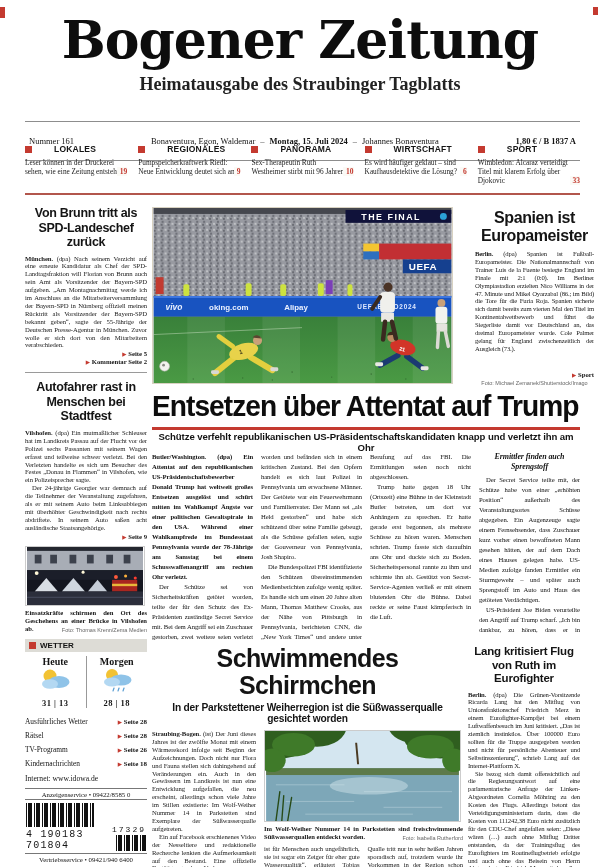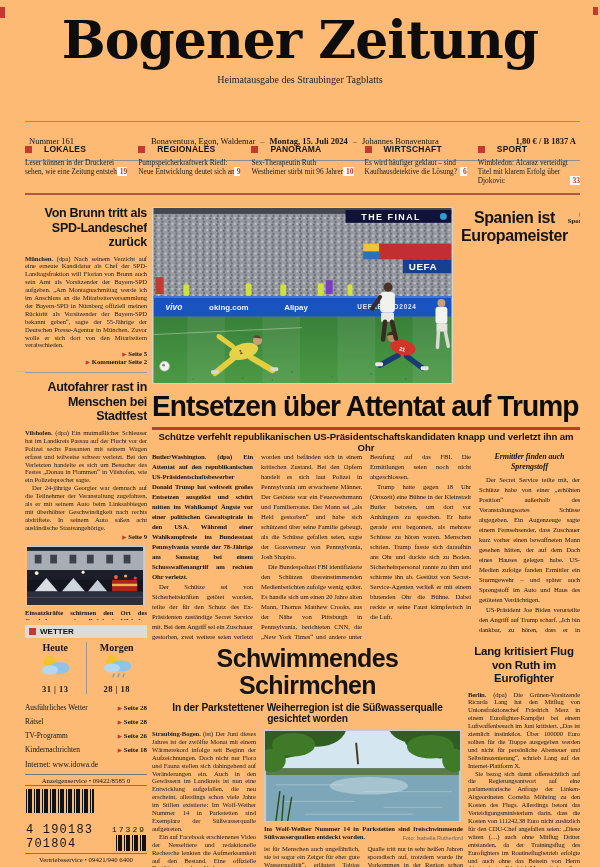--- a/index.html
+++ b/index.html
@@ -1,55 +1,55 @@
 <!DOCTYPE html>
 <html><head>
 <meta charset="utf-8">
 <style>
   * { margin:0; padding:0; box-sizing:border-box; }
   html,body { background:#888; }
-  .page { position:relative; width:600px; height:867px; margin:0 auto; background:#fdba74;
+  .page { position:relative; width:600px; height:867px; margin:0 auto; background:#ffffff;
           color:#141414; font-family:"Liberation Serif", serif; overflow:hidden; }
   .mark { position:absolute; background:#c43a30; width:5px; height:11px; top:7px; }
   .mark.l { left:0; } .mark.r { right:2px; height:8px; }
 
   
   .masthead { position:absolute; top:12px; left:0; right:0; text-align:center; }
   .masthead h1 { font-family:"DejaVu Serif", serif; font-weight:bold; font-size:52px; line-height:56px;
                  letter-spacing:-1px; color:#0d0d0d; }
-  .masthead .sub { font-size:10px; margin-top:6px; color:#222; }
+  .masthead .sub { font-size:18px; margin-top:6px; color:#222;font-weight:bold; }
   .datebar { position:absolute; top:121px; left:25px; width:555px; display:flex; justify-content:space-between;
              align-items:center; font-size:8.5px; padding:14px 4px; border-top:1px solid #8d8d8d; border-bottom:1px solid #8d8d8d; }
   .datebar .dash { margin:0 5px; color:#444; }
 
   
   .nav { position:absolute; top:144px; left:25px; width:555px; display:flex; gap:11px;
          padding-bottom:8px; border-bottom:2px solid #b2564c; }
   .nav-item { flex:1; min-width:0; }
-  .nav-head { display:flex; align-items:center; gap:12px; font-family:"Liberation Sans", sans-serif;
+  .nav-head { display:flex; align-items:center; gap:22px; font-family:"Liberation Sans", sans-serif;
               font-weight:bold; font-size:8.5px; letter-spacing:.2px; }
   .sq { width:7px; height:7px; background:#c43a30; flex:0 0 auto; }
   .teaser { position:relative; margin-top:4px; font-size:7.3px; line-height:9px; text-align:left; padding-right:2px; }
   .pgnum { position:absolute; right:0; bottom:0; color:#c43a30; font-weight:bold; font-size:7.5px; background:#fbfaf6; padding-left:3px; }
 
   
   .body, .teaser { color:#1c1c1c; }
   .body { font-size:6.7px; line-height:7.9px; text-align:justify; letter-spacing:-.1px; }
   .body p + p, .indent { text-indent:7px; }
   .dl { font-weight:bold; }
   .ref-line { text-align:right; font-size:6.7px; margin-top:1px; }
   .ref-line b { font-size:6.7px; }
   .arr { color:#c43a30; font-size:5.5px; }
   .credit { font-family:"Liberation Sans", sans-serif; font-size:5.5px; color:#666; font-weight:normal; }
 
   
   .sidebar { position:absolute; left:25px; top:206px; width:122px; height:658px; display:flex; flex-direction:column; }
   .sb-articles { flex:1 1 auto; min-height:0; overflow:hidden; }
   .sb-h2 { font-family:"Liberation Sans", sans-serif; font-weight:bold; font-size:12.5px; line-height:14.5px;
-           text-align:right; letter-spacing:-.3px; }
+           text-align:center; letter-spacing:-.3px; }
   .sb-art .body { margin-top:5px; }
   .sb-div { border:none; border-top:1px solid #9a9a9a; margin:7px 0 7px; }
   figure.sb-photo { margin-top:6px; }
   figure.sb-photo svg { display:block; border:1px solid #ccc; }
   .caption { font-size:6.6px; line-height:8.2px; font-weight:bold; text-align:justify; margin-top:3px; }
   .caption .credit { float:right; margin-top:1px; }
 
   .weather { margin-top:5px; }
   .w-bar { background:#dddcd6; display:flex; align-items:center; gap:4px; padding:2px 4px;
            font-family:"Liberation Sans", sans-serif; font-weight:bold; font-size:8px; }
@@ -64,29 +64,29 @@
   .index b { font-size:7px; }
   .internet { font-size:7.6px; margin-top:4px; }
 
   .services { margin-top:5px; border-top:1px solid #777; font-size:7px; }
   .svc-line { text-align:center; padding:1.5px 0; border-bottom:1px solid #777; font-size:6.8px; }
   .bcs { display:flex; justify-content:space-between; align-items:flex-end; padding:3px 1px 2px; }
   .bars { background:repeating-linear-gradient(90deg,#111 0 1px,transparent 1px 2.4px,#111 2.4px 4.6px,transparent 4.6px 5.4px,#111 5.4px 6.2px,transparent 6.2px 8px); }
   .bc-l .bars { width:68px; height:24px; }
   .bc-r { text-align:right; }
   .bc-r .bars { width:30px; height:16px; margin-left:auto; }
-  .bc-num { font-family:"Liberation Mono", monospace; font-size:12px; letter-spacing:1.2px; margin-top:10px; }
+  .bc-num { font-family:"Liberation Mono", monospace; font-size:10px; letter-spacing:1.2px; margin-top:2px; }
   .bc-code { font-family:"Liberation Mono", monospace; font-size:8px; letter-spacing:2px; margin-bottom:1px; }
 
   
   .main-photo { position:absolute; left:152px; top:207px; width:303px; height:179px; }
   .main-photo svg { display:block; border:1px solid #d8d2c2; }
 
   
-  .spain { position:absolute; left:461px; top:209px; width:119px; height:177px; display:flex; flex-direction:row; overflow:hidden; }
+  .spain { position:absolute; left:475px; top:209px; width:119px; height:177px; display:flex; flex-direction:column; overflow:hidden; }
   .spain h2 { font-family:"Liberation Sans", sans-serif; font-weight:bold; font-size:16px; line-height:18px; text-align:center; letter-spacing:-.4px; }
   .spain .body { margin-top:5px; flex:1 1 auto; overflow:hidden; letter-spacing:-.2px; }
   .spain .credit { text-align:center; display:block; margin-top:2px; }
 
   
   .trump-head { position:absolute; left:152px; top:390px; width:428px; }
   .trump-head h1 { font-family:"Liberation Sans", sans-serif; font-weight:bold; font-size:29px; white-space:nowrap;
                    letter-spacing:-1px; transform:scaleX(.97); transform-origin:left; color:#0d0d0d; }
   .red-rule { height:3px; background:#c43a30; margin-top:4px; }
   .trump-head h3 { font-family:"Liberation Sans", sans-serif; font-weight:bold; font-size:9.6px; letter-spacing:-.1px;

